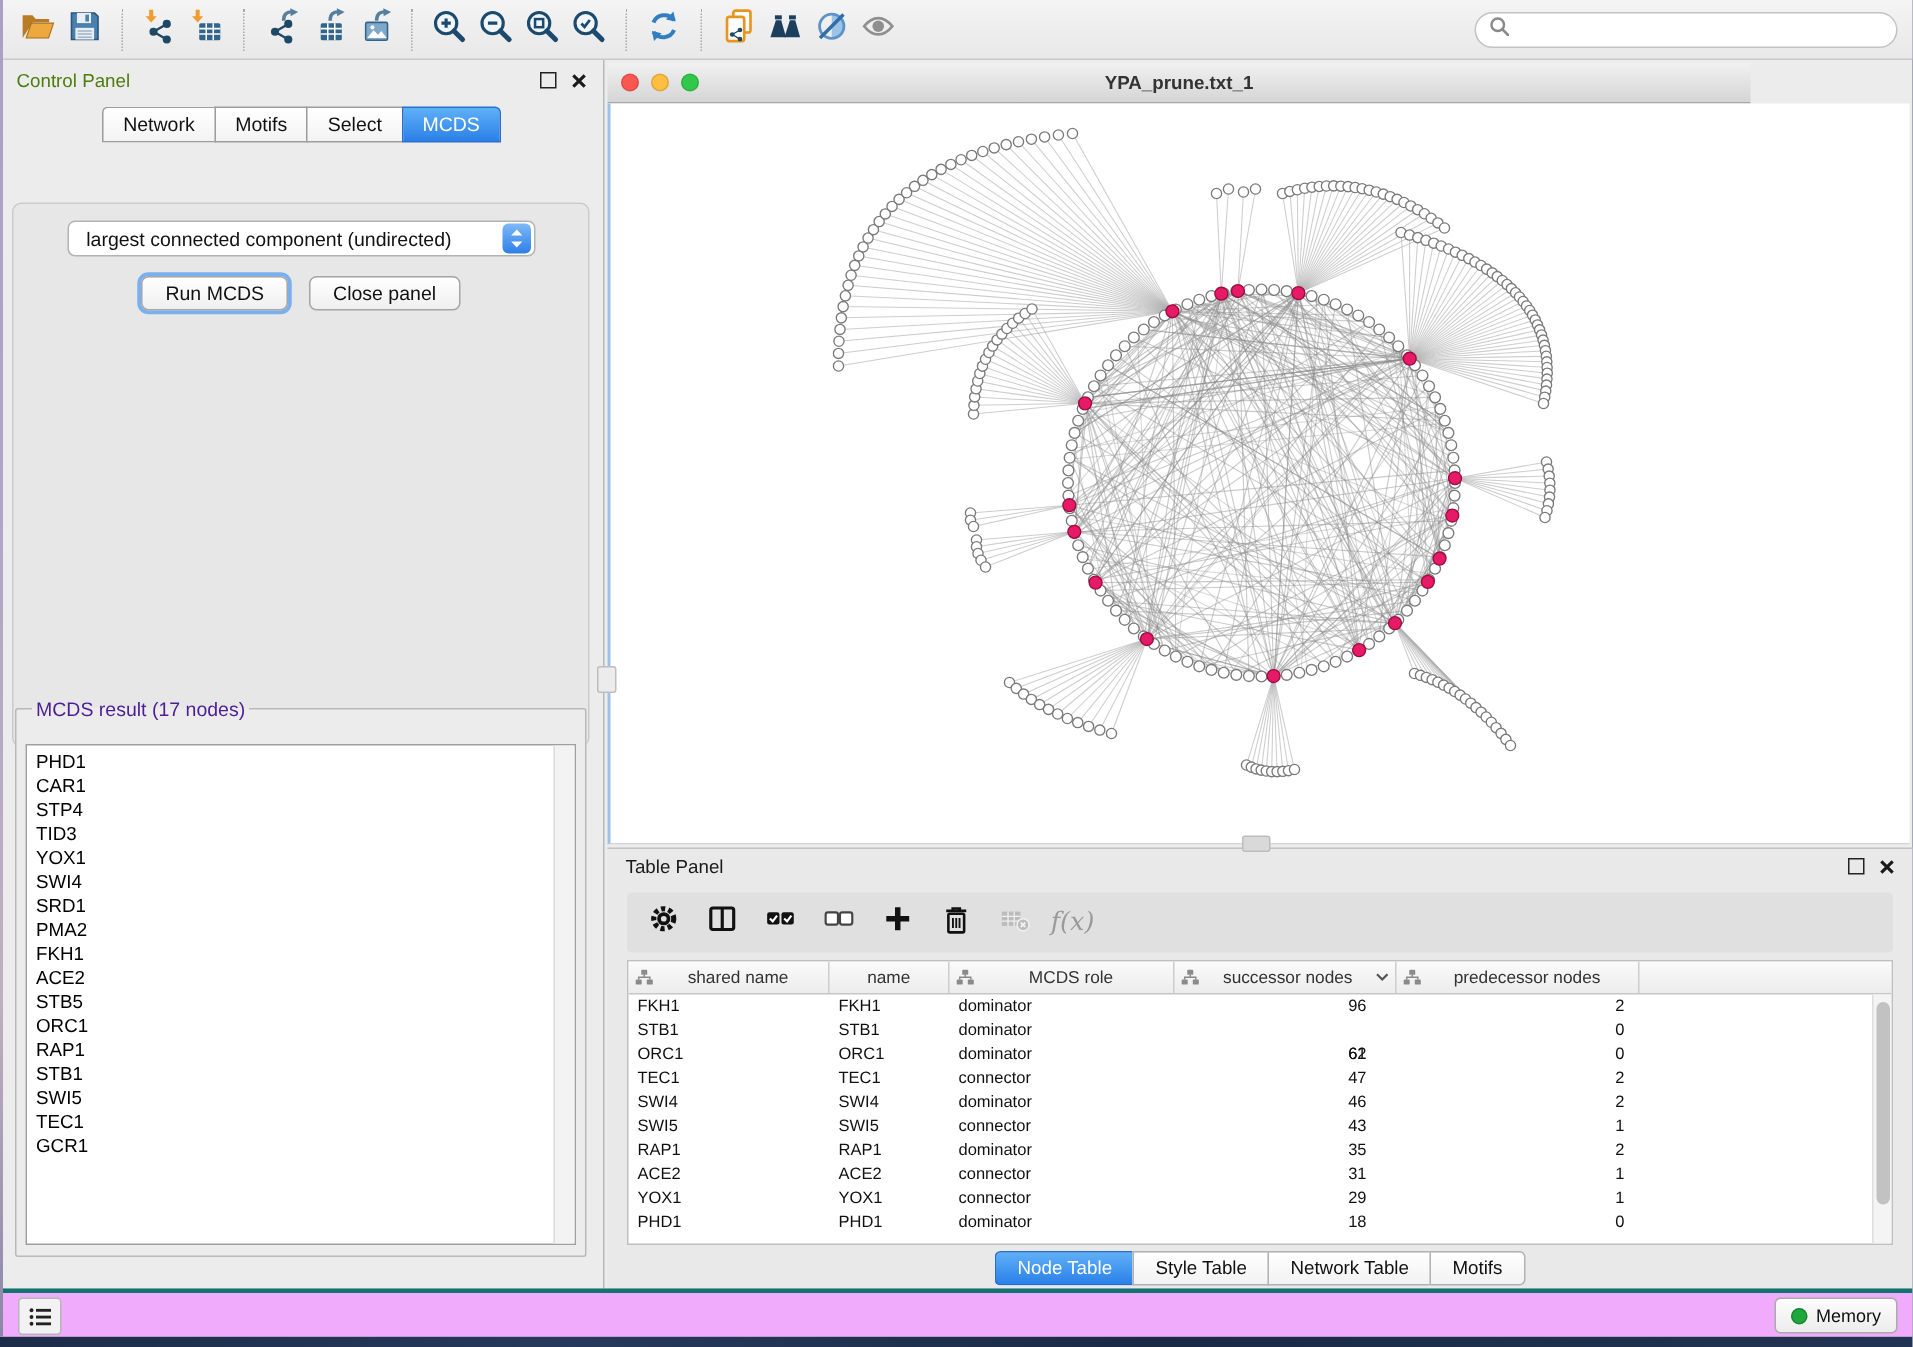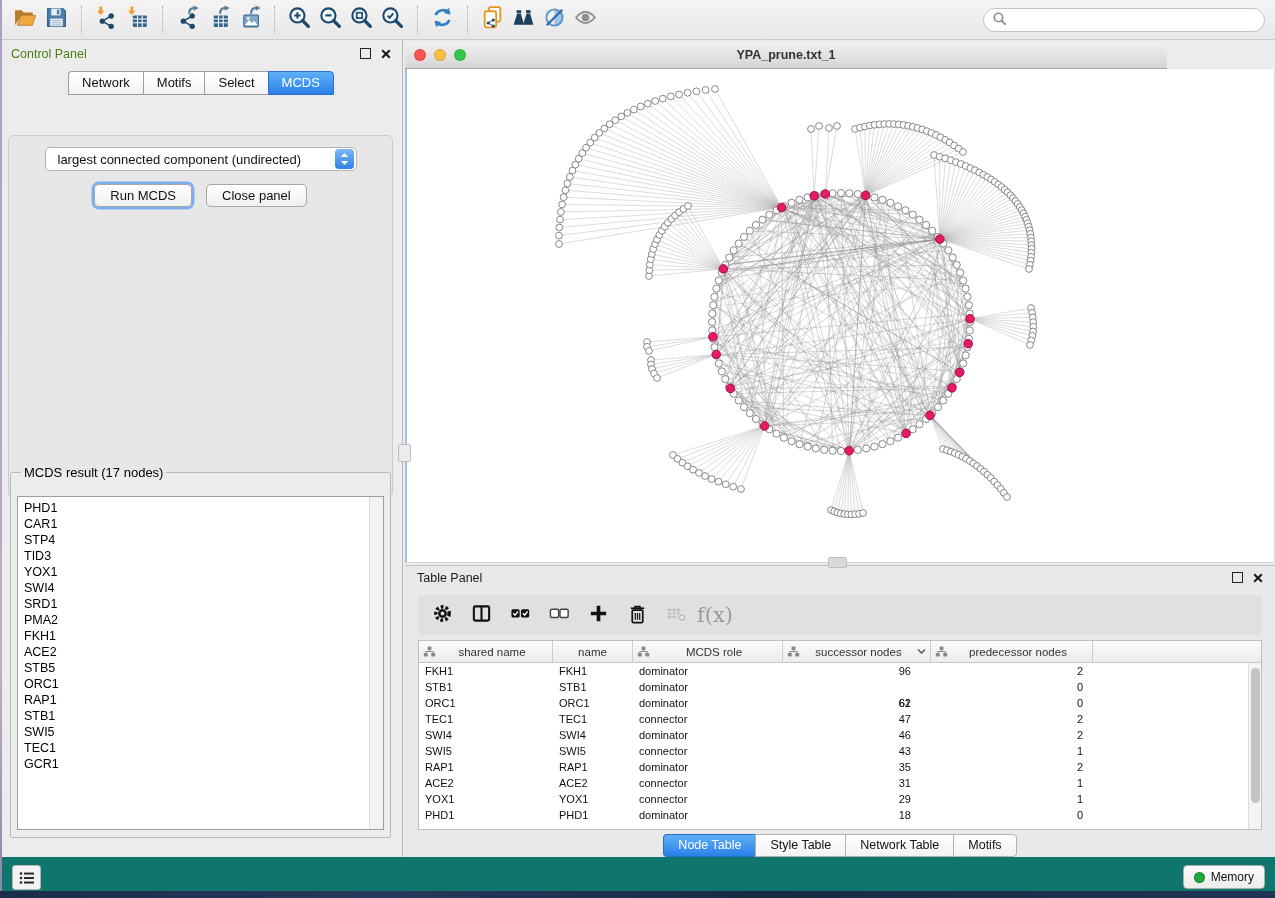--- a/index.html
+++ b/index.html
@@ -42,21 +42,21 @@
   .dd-stepper{width:19px;height:20px;margin-right:2px;border-radius:4px;
        background:linear-gradient(#7cb9f7,#2e7fe8);display:flex;flex-direction:column;
        align-items:center;justify-content:center;gap:2px}
   .dd-stepper svg{display:block}
   .cp-buttons{display:flex;justify-content:center;gap:14px;margin-top:13px}
   .btn{height:23px;padding:0 15px;background:linear-gradient(#ffffff,#efefef);
        border:1px solid #a6a6a6;border-radius:5px;font-size:13px;font-family:"Liberation Sans",sans-serif;color:#111}
   .btn.focused{box-shadow:0 0 0 2.5px rgba(110,170,240,.9)}
   .mcds-fieldset{position:absolute;left:10px;right:11px;top:425px;bottom:24px;margin:0;
        border:1px solid #b9b9b9;border-radius:2px;padding:2px 4px 6px;box-sizing:border-box;background:#ececec}
-  .mcds-fieldset legend{font-size:13px;color:#000000;padding:0 3px;margin-left:6px}
+  .mcds-fieldset legend{font-size:13px;color:#4c1d95;padding:0 3px;margin-left:6px}
   .mcds-list{position:absolute;left:6px;right:6px;top:16px;bottom:7px;background:#fff;
        border:1px solid #9f9f9f;overflow:hidden;font-size:12.5px;line-height:16px;padding:3px 0 0 6px;box-sizing:border-box}
   .mcds-scroll{position:absolute;top:17px;bottom:8px;right:7px;width:13px;background:#f3f3f3;border-left:1px solid #dcdcdc}
   
   .net-window{position:absolute;left:405px;top:42px;width:762px;height:521px;box-sizing:border-box}
   .net-title{height:26px;background:linear-gradient(#f1f1f1,#d5d5d5);border-bottom:1px solid #a9a9a9;
        position:relative;display:flex;align-items:center;padding:0 9px}
   .traffic{display:flex;gap:8px}
   .traffic span{width:12px;height:12px;border-radius:50%;display:inline-block;box-shadow:inset 0 0 0 1px rgba(0,0,0,.12)}
   .net-title .title-text{position:absolute;left:0;right:0;text-align:center;font-size:12.5px;font-weight:700;color:#333}
@@ -68,40 +68,40 @@
   .h-grip{position:absolute;left:828px;top:557px;width:17px;height:9px;background:#d9d9d9;
        border:1px solid #bdbdbd;border-radius:2px;z-index:5}
   
   .table-panel{position:absolute;left:405px;top:565px;width:870px;bottom:29px;background:#e9e9e9;
        border-top:1px solid #c2c2c2;box-sizing:border-box}
   .tp-header{height:23px;display:flex;align-items:center;padding:0 12px;font-size:12.5px;color:#1a1a1a}
   .tp-toolbar{position:absolute;left:13px;right:13px;top:29px;height:40px;background:#e0e0e0;
        border-radius:3px;display:flex;align-items:center;gap:17px;padding:0 13px;box-sizing:border-box}
   .tp-toolbar .tp-ico{width:22px;height:22px;display:flex;align-items:center;justify-content:center}
   .tp-toolbar .tp-ico svg{width:21px;height:21px}
-  .tp-toolbar .fx{font-family:"DejaVu Serif",serif;font-size:21px;color:#9a9a9a}
+  .tp-toolbar .fx{font-family:"DejaVu Serif",serif;font-style:italic;font-size:17px;color:#9a9a9a}
   .tp-table{position:absolute;left:13px;right:13px;top:74px;height:190px;background:#fff;
        border:1px solid #bfbfbf;box-sizing:border-box;overflow:hidden}
   .tp-thead{display:flex;height:21px;border-bottom:1px solid #c6c6c6;background:linear-gradient(#fbfbfb,#ececec)}
   .th-cell{display:flex;align-items:center;border-right:1px solid #cdcdcd;box-sizing:border-box;
        font-size:11.5px;color:#333;padding:0 4px;position:relative}
   .th-cell .th-label{flex:1;text-align:center;white-space:nowrap;overflow:hidden}
   .tp-row{display:flex;height:16px;font-size:11px;color:#111;align-items:center}
   .td{box-sizing:border-box;padding:0 6px;white-space:nowrap;overflow:hidden}
   .td.num{text-align:right}
   .tp-scroll{position:absolute;top:22px;right:0;bottom:0;width:12px;background:#f4f4f4;border-left:1px solid #dedede}
   .tp-thumb{position:absolute;top:5px;right:1px;width:9px;height:135px;background:#c2c2c2;border-radius:5px}
   .tp-tabs{position:absolute;left:0;right:0;top:268px;display:flex;justify-content:center}
   .tp-tab{padding:3px 14px 4px;font-size:12.5px;background:linear-gradient(#ffffff,#f2f2f2);
        border:1px solid #b2b2b2;border-right:none;color:#111}
   .tp-tab:first-child{border-radius:4px 0 0 4px}
   .tp-tab:last-child{border-right:1px solid #b2b2b2;border-radius:0 4px 4px 0}
   .tp-tab.active{background:linear-gradient(#5fb0f6,#2a80e8);color:#fff;border-color:#2a6fd0}
   
-  .status-bar{position:absolute;left:0;right:0;bottom:0;height:29px;background:#0f766e;border-top:5px solid #0f766e}
+  .status-bar{position:absolute;left:0;right:0;bottom:0;height:29px;background:#f0abfc;border-top:3px solid #0f766e}
   .list-btn{position:absolute;left:12px;top:3px;width:27px;height:23px;background:#f2f2f2;
        border:1px solid #b6b6b6;border-radius:3px;display:flex;align-items:center;justify-content:center}
   .memory-btn{position:absolute;right:10px;top:3px;height:22px;padding:0 10px;display:flex;align-items:center;gap:6px;
        background:linear-gradient(#fdfdfd,#ececec);border:1px solid #ababab;border-radius:4px;font-size:12px;color:#111}
   .memory-dot{width:11px;height:11px;border-radius:50%;background:#1ea73c;box-shadow:inset 0 0 0 1px rgba(0,0,0,.2)}
 </style>
 </head>
 <body>
 
 <div class="app">

